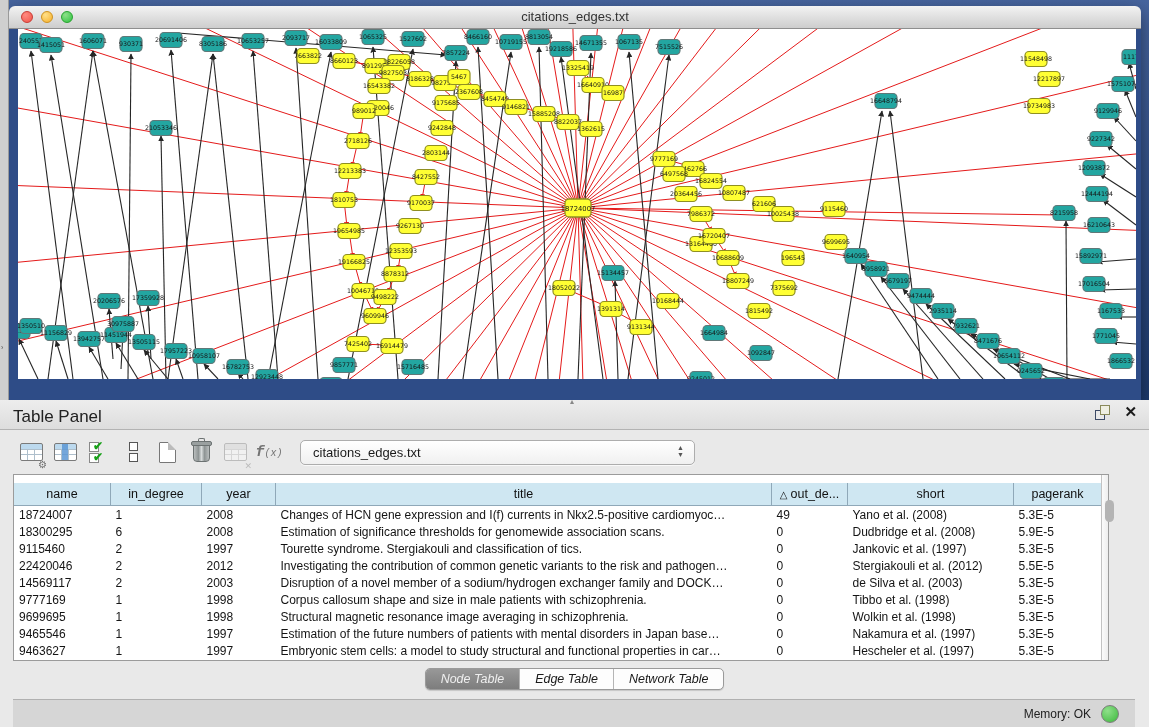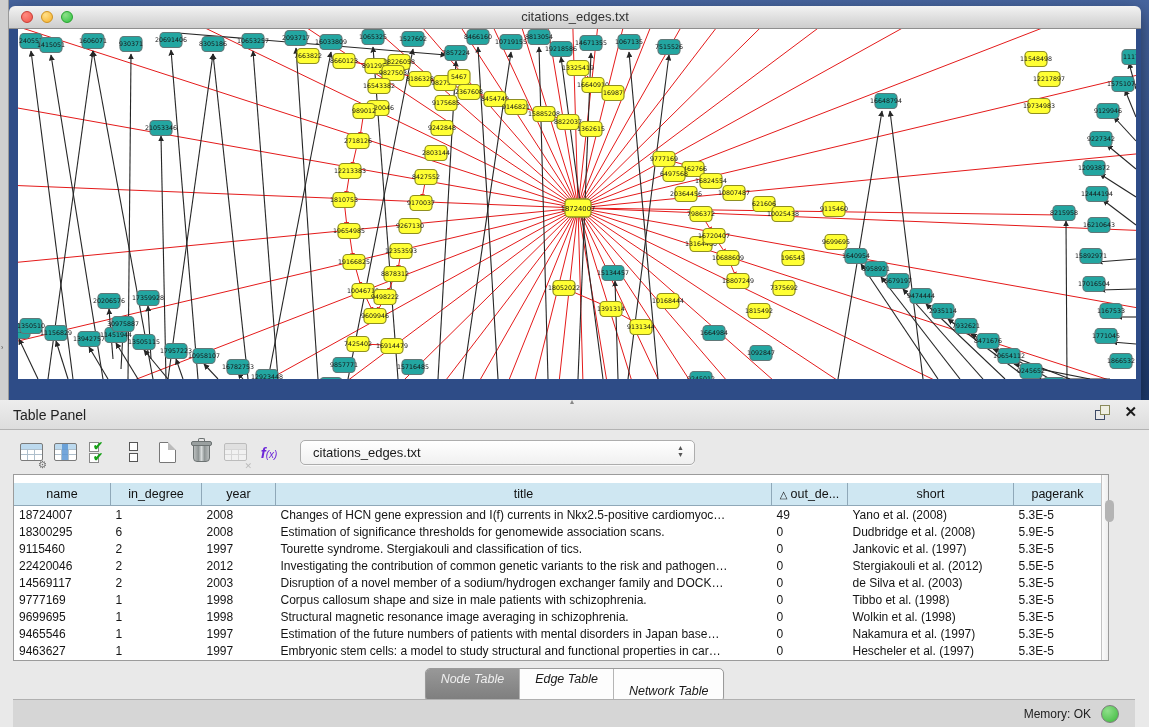--- a/index.html
+++ b/index.html
@@ -19,21 +19,21 @@
   .light.red{background:radial-gradient(circle at 35% 30%,#ff8a80,#f1544a);border:1px solid #c93b34;}
   .light.yellow{background:radial-gradient(circle at 35% 30%,#ffe08a,#f6b02b);border:1px solid #cf921e;}
   .light.green{background:radial-gradient(circle at 35% 30%,#8ee08a,#2fc23f);border:1px solid #27a32f;}
   .win-title{position:absolute;left:0;right:0;top:3px;text-align:center;font-size:13px;color:#333;}
   .win-body{height:371px;background:#2e4c87;padding:0 5px 21px 9px;box-sizing:content-box;}
   .canvas{width:1118px;height:350px;background:#ffffff;position:relative;overflow:hidden;}
   .canvas svg{position:absolute;left:0;top:0;}
   
   .bottom{position:absolute;left:0;top:400px;width:1149px;height:327px;background:#e9e9e9;}
   .panel-header{height:29px;background:linear-gradient(#ededed,#dddddd);border-bottom:1px solid #b3b3b3;position:relative;}
-  .panel-title{position:absolute;left:13px;top:7px;font-size:14px;color:#222;}
+  .panel-title{position:absolute;left:13px;top:7px;font-size:17px;color:#222;}
   .panel-icons{position:absolute;right:12px;top:5px;display:flex;gap:14px;align-items:center;}
   .float-icon{width:15px;height:14px;position:relative;display:inline-block;}
   .float-icon .sq1{position:absolute;left:0;top:5px;width:8px;height:8px;border:1px solid #3c4a66;background:#e9e9e9;}
   .float-icon .sq2{position:absolute;left:5px;top:0;width:8px;height:8px;border:1px solid #8a8a5a;background:#efefe2;}
   .close-x{font-size:15px;font-weight:bold;color:#1a1a1a;line-height:14px;cursor:default;}
   .resize-nub{position:absolute;left:570px;top:-3px;font-size:8px;color:#888;}
   
   .toolbar{display:flex;align-items:center;height:44px;padding-left:16px;}
   .tb-btn{width:30px;height:30px;display:flex;align-items:center;justify-content:center;position:relative;margin-right:4px;}
   .mini-tbl{width:21px;height:16px;background:#fff;border:1px solid #7a7a7a;border-radius:2px;position:relative;
@@ -51,21 +51,21 @@
   .rows-ic{width:8px;height:20px;display:flex;flex-direction:column;gap:2px;}
   .rows-ic span{display:block;width:7px;height:7px;border:1px solid #555;background:#fdfdfd;}
   .page-ic{width:15px;height:19px;background:#fff;border:1px solid #777;border-radius:1px;position:relative;}
   .page-ic::after{content:"";position:absolute;right:-1px;top:-1px;border:4px solid;border-color:#e9e9e9 #e9e9e9 #bbb #bbb;}
   .trash-ic{width:15px;height:17px;border-radius:2px 2px 4px 4px;position:relative;
      background:linear-gradient(to right,#b9bdbd,#8f9595 30%,#d7dbdb 50%,#8f9595 70%,#b9bdbd);border:1px solid #6c7272;}
   .trash-ic::before{content:"";position:absolute;left:-3px;top:-3px;width:19px;height:3px;background:#9aa0a0;border:1px solid #6c7272;border-radius:2px;}
   .trash-ic::after{content:"";position:absolute;left:4px;top:-6px;width:5px;height:3px;border:1px solid #6c7272;border-bottom:none;border-radius:2px 2px 0 0;}
   .disabled{opacity:.4;filter:grayscale(1);}
   .del-x{position:absolute;right:-2px;bottom:-4px;font-size:9px;color:#777;}
-  .fx{font-family:Liberation Sans, sans-serif;font-style:italic;font-weight:bold;font-size:15px;color:#6d28d9;}
+  .fx{font-family:Liberation Mono, monospace;font-style:italic;font-weight:bold;font-size:15px;color:#737373;}
   .fx small{font-size:10px;font-weight:normal;}
   .combo{margin-left:12px;width:393px;height:23px;border:1px solid #adadad;border-radius:5px;
      background:linear-gradient(#ffffff,#f0f0f0);display:flex;align-items:center;position:relative;
      box-shadow:0 1px 0 rgba(255,255,255,.7);}
   .combo .val{margin-left:12px;font-size:13px;color:#1a1a1a;}
   .combo .arrows{position:absolute;right:10px;top:3px;display:flex;flex-direction:column;line-height:7px;font-size:7px;color:#555;}
   
   .tbl-wrap{margin-left:13px;width:1096px;height:187px;border:1px solid #9b9b9b;background:#fff;display:flex;box-sizing:border-box;}
   table.grid{border-collapse:collapse;table-layout:fixed;width:1081px;margin-top:8px;}
   table.grid th{height:22px;background:#cfe7f2;border-right:1px solid #8fa8b8;border-bottom:1px solid #8fa8b8;
@@ -73,21 +73,21 @@
   table.grid th:last-child{border-right:none;}
   table.grid td{height:16.3px;font-size:12px;color:#141414;padding:0 4px 0 5px;white-space:nowrap;overflow:hidden;}
   .sort-tri{font-size:10px;margin-right:3px;}
   .sbar{width:15px;border-left:1px solid #c3c3c3;background:linear-gradient(to right,#fbfbfb,#eeeeee);position:relative;}
   .thumb{position:absolute;left:3px;top:25px;width:9px;height:22px;border-radius:5px;background:#b4b4b4;}
   
   .tabs-row{text-align:center;margin-top:7px;}
   .seg{display:inline-flex;border:1px solid #9a9a9a;border-radius:5px;overflow:hidden;background:#fdfdfd;
        box-shadow:0 1px 1px rgba(0,0,0,.15);}
   .seg .tab{padding:3px 15px;font-size:12.5px;color:#1a1a1a;border-right:1px solid #b5b5b5;font-style:italic;}
-  .seg .tab:last-child{border-right:none;margin-top:12px;}
+  .seg .tab:last-child{border-right:none;}
   .seg .tab.active{background:linear-gradient(#989898,#7d7d7d);color:#efefef;}
   
   .statusbar{position:absolute;left:13px;bottom:0;width:1122px;height:27px;background:#d6d6d6;border-top:1px solid #b0b0b0;}
   .mem{position:absolute;right:44px;top:7px;font-size:12px;color:#222;}
   .mem-dot{position:absolute;right:16px;top:5px;width:16px;height:16px;border-radius:50%;
       background:radial-gradient(circle at 35% 30%,#8fe08a,#3cb83c);border:1px solid #7d7d7d;}
 </style>
 </head>
 <body>
 

